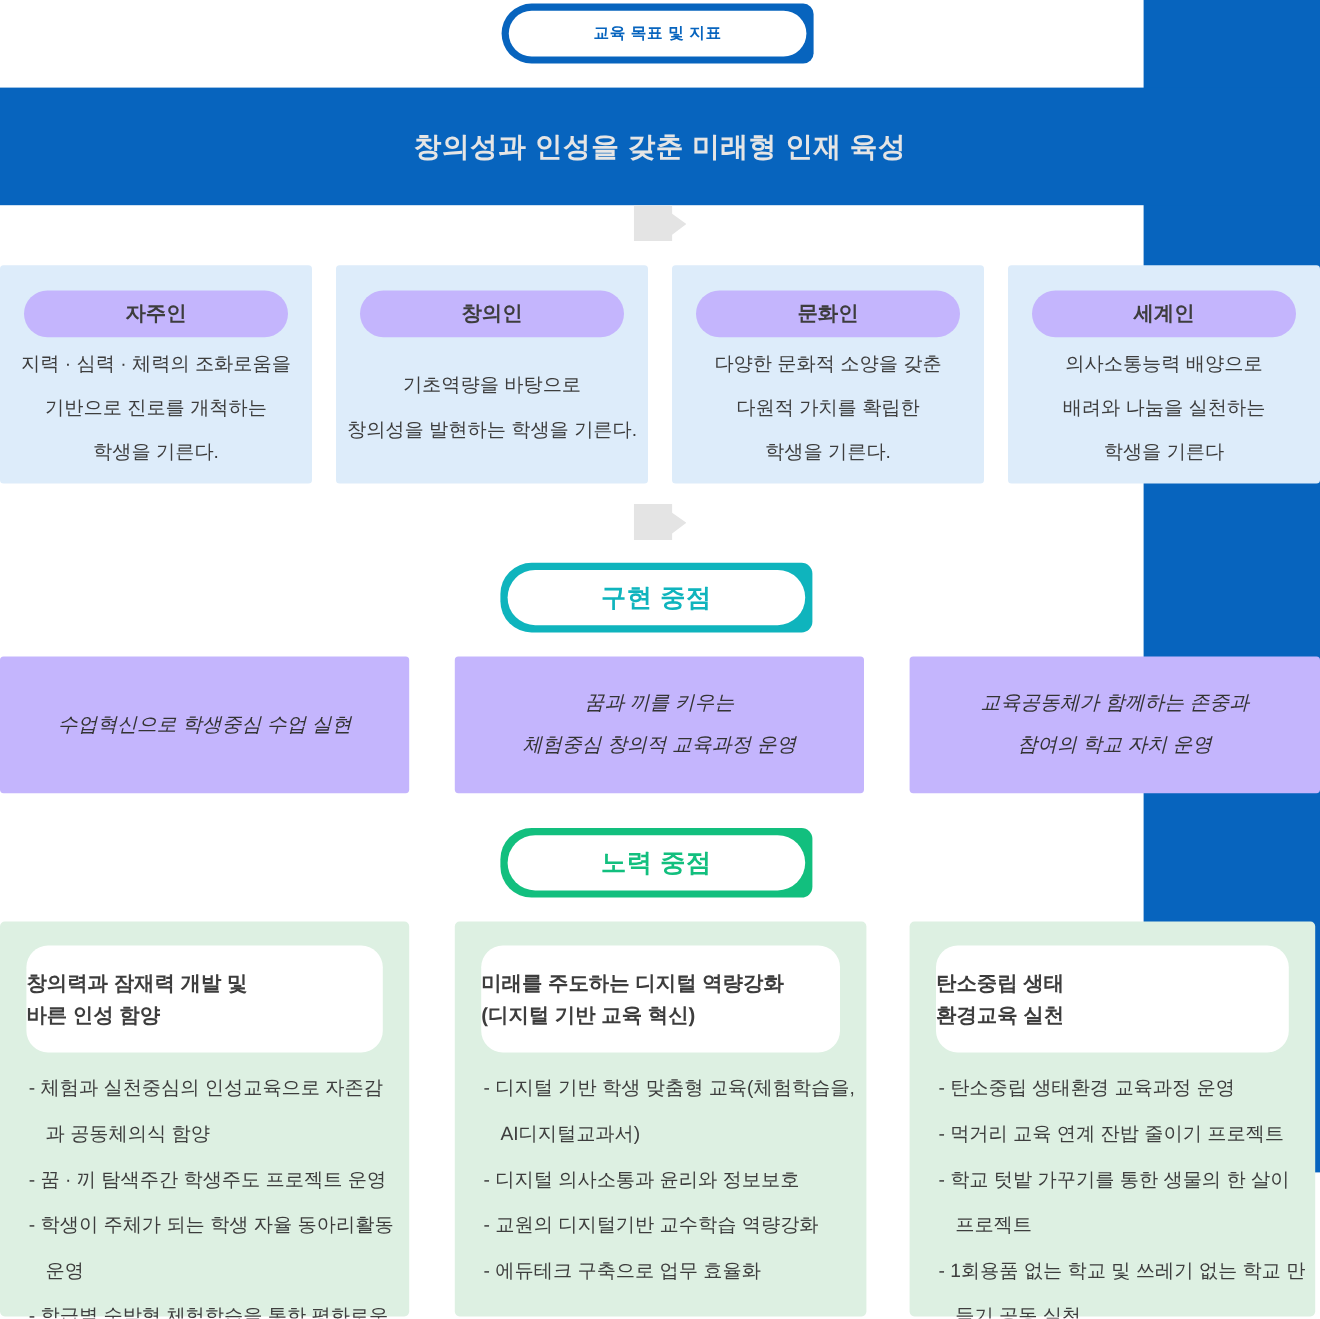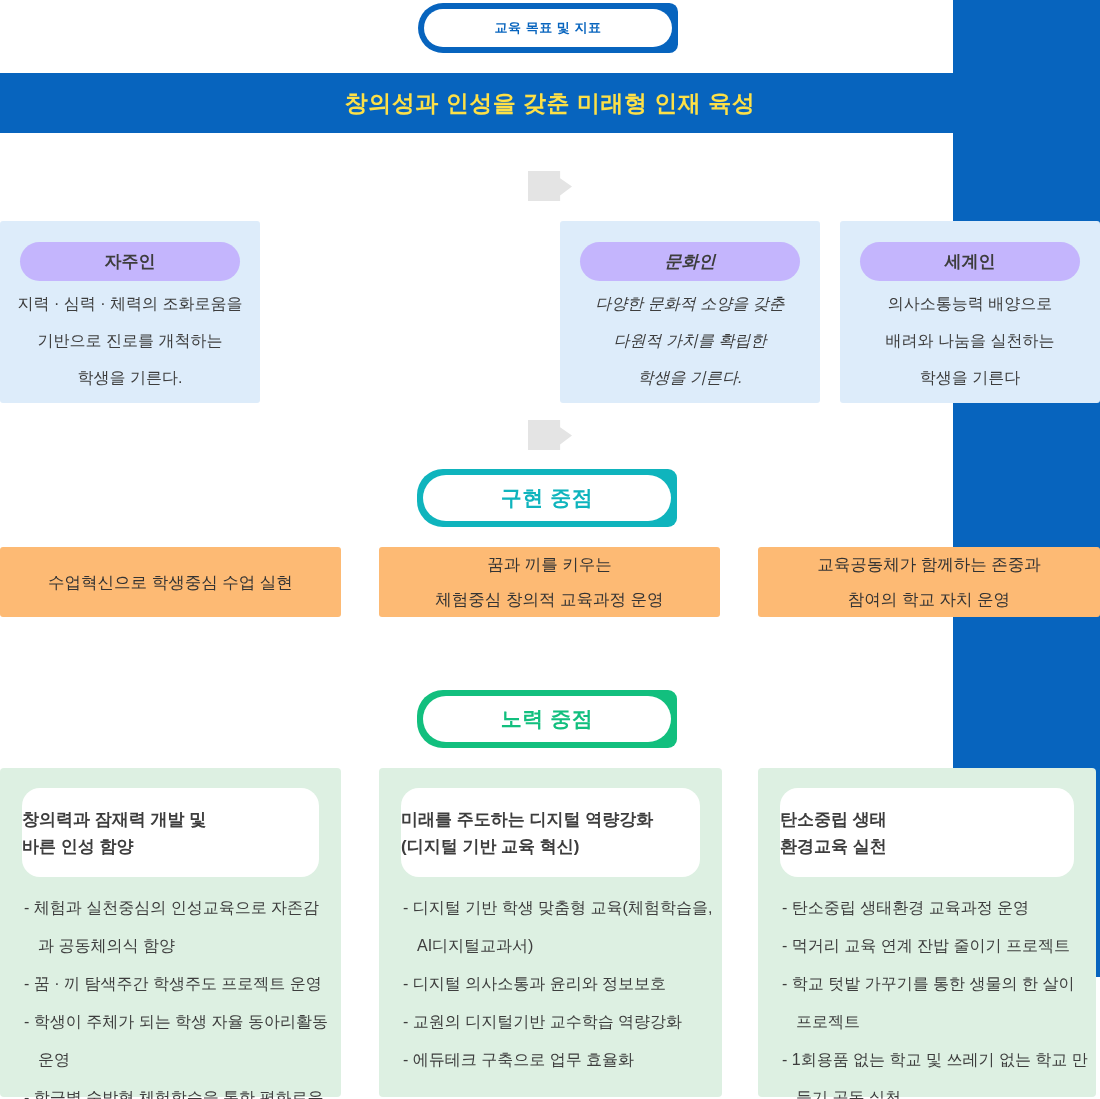--- a/index.html
+++ b/index.html
@@ -17,42 +17,42 @@
                  display:flex; align-items:center; justify-content:center;
                  font-weight:bold; letter-spacing:0.5px; }
   .badge-blue  { background:#0764be; }
   .badge-blue  .badge-inner { color:#0764be; font-size:13px; }
   .badge-teal  { background:#0fb4bd; }
   .badge-teal  .badge-inner { color:#0fb4bd; font-size:21px; }
   .badge-green { background:#12bf7e; }
   .badge-green .badge-inner { color:#12bf7e; font-size:21px; }
 
   
-  .banner { left:0; top:73px; width:1100px; height:60px; background:#0764be; z-index:1;
+  .banner { left:0; top:73px; width:1100px; height:98px; background:#0764be; z-index:1;
             display:flex; align-items:center; justify-content:center;
-            color:#fde047; font-size:23px; font-weight:bold; letter-spacing:0.5px; }
+            color:#e5e5e5; font-size:23px; font-weight:bold; letter-spacing:0.5px; }
 
   
   .arrow { width:44px; height:30px; background:#e4e4e4; z-index:1;
            clip-path:polygon(0 0,73% 0,73% 24%,100% 52%,73% 82%,73% 100%,0 100%); }
 
   
   .vbox { top:221px; width:260px; height:182px; background:#ddecfa; border-radius:3px; z-index:1; }
   .vbox .pill { position:absolute; left:20px; right:20px; top:21px; height:39px;
                 background:#c4b5fd; border-radius:999px;
                 display:flex; align-items:center; justify-content:center;
                 font-size:17px; font-weight:bold; color:#3d3d3d; }
   .vbox .desc { position:absolute; left:0; right:0; top:66px; bottom:10px;
                 display:flex; flex-direction:column; justify-content:center;
                 text-align:center; font-size:16px; line-height:37px; color:#3d3d3d; }
 
   
-  .tbox { top:547px; height:70px; background:#fdba74; border-radius:3px; z-index:1;
+  .tbox { top:547px; height:114px; background:#c4b5fd; border-radius:3px; z-index:1;
           display:flex; flex-direction:column; align-items:center; justify-content:center;
-          text-align:center; font-size:16.5px; line-height:35px; color:#333333; }
+          text-align:center; font-size:16.5px; line-height:35px; color:#333333;font-style:italic; }
 
   
   .gbox { top:768px; height:329px; background:#ddf0e2; border-radius:4px; z-index:1; }
   .gbox .card { position:absolute; left:22px; right:22px; top:20px; height:89px;
                 background:#ffffff; border-radius:18px;
                 display:flex; flex-direction:column; align-items:flex-start; justify-content:center;
                 text-align:center; font-size:17px; font-weight:bold; line-height:27px; color:#3d3d3d; }
   .gbox .bullets { position:absolute; left:24px; right:8px; top:121px;
                    font-size:16px; line-height:38px; color:#3d3d3d; }
   .gbox .bullet { padding-left:14px; text-indent:-14px; }
@@ -75,21 +75,28 @@
   <div class="abs arrow" style="left:528px; top:171px;"></div>
 
   <div class="abs vbox" style="left:0;">
     <div class="pill">자주인</div>
     <div class="desc">
       <div>지력 · 심력 · 체력의 조화로움을</div>
       <div>기반으로 진로를 개척하는</div>
       <div>학생을 기른다.</div>
     </div>
   </div>
-  <div class="abs vbox" style="left:560px;font-style:italic;">
+  <div class="abs vbox" style="left:280px;">
+    <div class="pill">창의인</div>
+    <div class="desc">
+      <div>기초역량을 바탕으로</div>
+      <div>창의성을 발현하는 학생을 기른다.</div>
+    </div>
+  </div>
+  <div class="abs vbox" style="left:560px;">
     <div class="pill">문화인</div>
     <div class="desc">
       <div>다양한 문화적 소양을 갖춘</div>
       <div>다원적 가치를 확립한</div>
       <div>학생을 기른다.</div>
     </div>
   </div>
   <div class="abs vbox" style="left:840px;">
     <div class="pill">세계인</div>
     <div class="desc">

